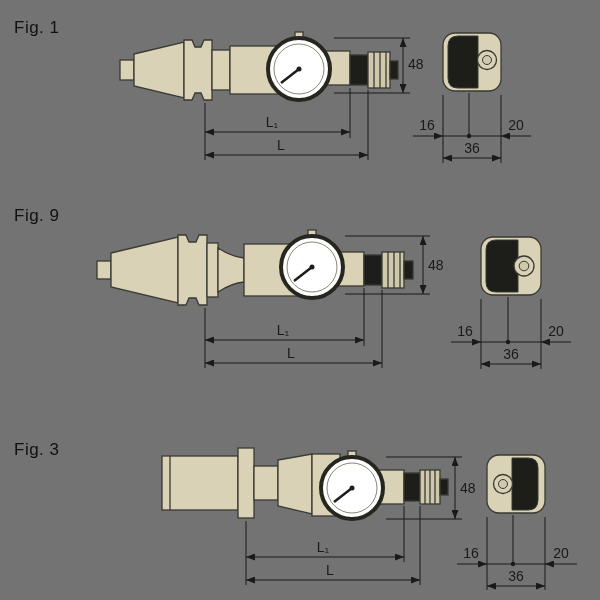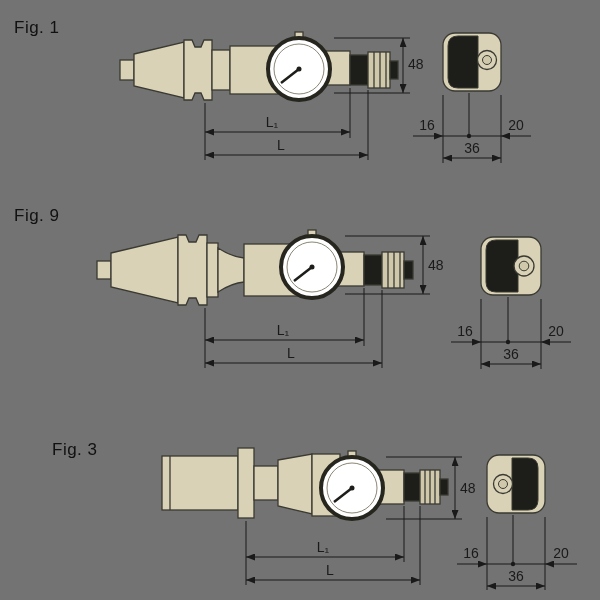--- a/index.html
+++ b/index.html
@@ -164,21 +164,21 @@
         <line x1="541" y1="142" x2="508" y2="142"></line>
         <text class="dim-text" x="465" y="136" text-anchor="middle" stroke="none">16</text>
         <text class="dim-text" x="556" y="136" text-anchor="middle" stroke="none">20</text>
         <line x1="481" y1="164" x2="541" y2="164" marker-start="url(#ar2)" marker-end="url(#ar2)"></line>
         <text class="dim-text" x="511" y="159" text-anchor="middle" stroke="none">36</text>
       </g>
     </svg>
   </div>
 
   <div class="fig-row" style="top:400px;">
-    <div class="fig-label" style="top:40px;margin-left:38px;">Fig. 3</div>
+    <div class="fig-label" style="top:40px;">Fig. 3</div>
     <svg class="fig-svg" viewBox="0 0 600 200">
       <defs>
         <marker id="ar3" orient="auto-start-reverse" markerWidth="10" markerHeight="7" refX="9" refY="3.5">
           <path d="M0,0 L9,3.5 L0,7 Z" fill="#1a1a1a"></path>
         </marker>
       </defs>
 
       <g class="tool">
         <rect x="162" y="56" width="76" height="54"></rect>
         <line x1="170" y1="56" x2="170" y2="110"></line>

